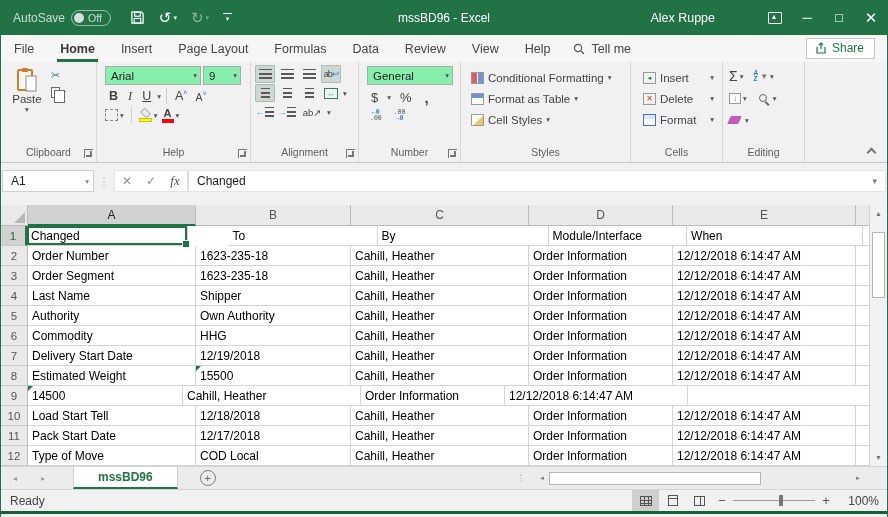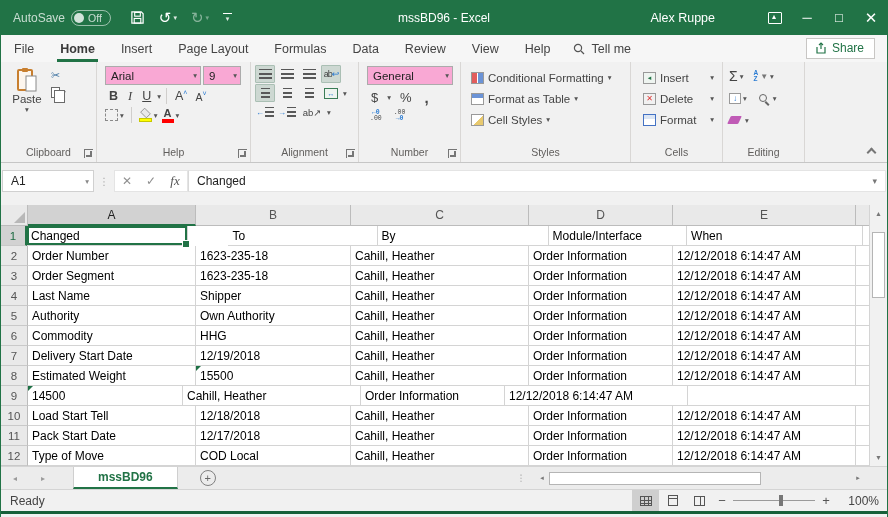--- a/index.html
+++ b/index.html
@@ -36,21 +36,21 @@
   
   .ribbon { height:101px; background:#f1f1f1; border-bottom:1px solid #c6c6c6; display:flex; position:relative; flex:none; }
   .group { border-right:1px solid #d9d7d5; display:flex; flex-direction:column; position:relative; padding-top:3px; }
   .gcontent { flex:1; display:flex; }
   .glabel { height:17px; font-size:10.5px; color:#605e5c; text-align:center; line-height:15px; }
   .launcher { position:absolute; right:3px; bottom:4px; width:9px; height:9px; border-top:1px solid #767676; border-left:1px solid #767676; }
   .launcher::after { content:""; position:absolute; right:1px; bottom:1px; width:4px; height:4px; border-right:2px solid #767676; border-bottom:2px solid #767676; }
   .car { font-size:7.5px; color:#555; }
   .rrow { display:flex; align-items:center; gap:2px; }
   .col { display:flex; flex-direction:column; }
-  .combo { background:#f9a8d4; border:1px solid #ababab; height:19px; display:flex; align-items:center; padding:0 3px 0 5px; font-size:11.5px; color:#222; }
+  .combo { background:#86efac; border:1px solid #ababab; height:19px; display:flex; align-items:center; padding:0 3px 0 5px; font-size:11.5px; color:#222; }
   .combo .car { margin-left:auto; }
   .vdiv { width:1px; height:16px; background:#d0cecc; margin:0 3px; }
 
   
   .paste-btn { display:flex; flex-direction:column; align-items:center; width:44px; padding-top:2px; font-size:11.5px; color:#444; }
   .clip-col { display:flex; flex-direction:column; justify-content:flex-start; gap:5px; padding:4px 2px 0 2px; }
   .copy-ico { width:9px; height:11px; border:1px solid #6a6a6a; background:#fff; position:relative; }
   .copy-ico::after { content:""; position:absolute; left:2px; top:2px; width:9px; height:11px; border:1px solid #6a6a6a; background:#fff; }
   .brush-ico { width:12px; height:7px; background:#d78f32; transform:skewX(-25deg); border-radius:1px; }
 

